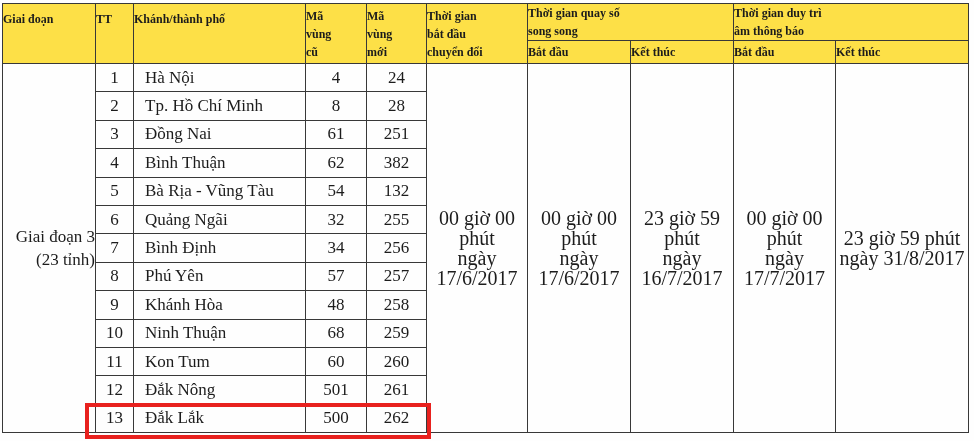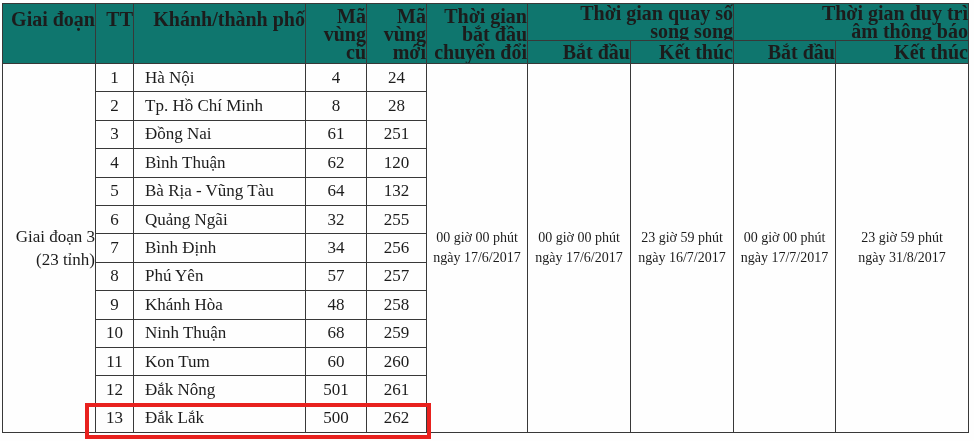--- a/index.html
+++ b/index.html
@@ -23,44 +23,44 @@
     width: 966px;
   }
   th, td {
     border: 1.5px solid #383838;
     overflow: hidden;
   }
   thead tr.group-row { height: 37px; }
   thead tr.sub-row   { height: 23px; }
   th {
     font-weight: bold;
-    font-size: 20px;
-    text-align: right;
+    font-size: 12px;
+    text-align: left;
     line-height: 18px;
-    background: #0f766e;
+    background: #fde047;
   }
   th.top-al { vertical-align: top; padding-top: 6px; }
   th.pre, td.pre { white-space: pre-line; }
   th.sub { line-height: 20px; }
   tbody tr { height: 28.4px; }
   td { font-size: 17px; background: #fefefe; }
   td.tt   { text-align: center; }
   td.prov { text-align: left; padding-left: 11px; }
   td.num  { text-align: center; }
   td.phase-cell {
     text-align: right;
     vertical-align: middle;
     font-size: 17px;
     line-height: 23px;
     white-space: pre-line;
   }
   td.time {
     text-align: center;
     vertical-align: middle;
-    font-size: 14px;
+    font-size: 20px;
     line-height: 20px;
     white-space: pre-line;
   }
   .highlight-box {
     position: absolute;
     left: 85px; top: 403px;
     width: 346px; height: 36px;
     border: 4px solid #e8211e;
     pointer-events: none;
     z-index: 5;
@@ -137,26 +137,26 @@
       <tr>
         <td class="tt">3</td>
         <td class="prov">Đồng Nai</td>
         <td class="num">61</td>
         <td class="num">251</td>
       </tr>
       <tr>
         <td class="tt">4</td>
         <td class="prov">Bình Thuận</td>
         <td class="num">62</td>
-        <td class="num">120</td>
+        <td class="num">382</td>
       </tr>
       <tr>
         <td class="tt">5</td>
         <td class="prov">Bà Rịa - Vũng Tàu</td>
-        <td class="num">64</td>
+        <td class="num">54</td>
         <td class="num">132</td>
       </tr>
       <tr>
         <td class="tt">6</td>
         <td class="prov">Quảng Ngãi</td>
         <td class="num">32</td>
         <td class="num">255</td>
       </tr>
       <tr>
         <td class="tt">7</td>

